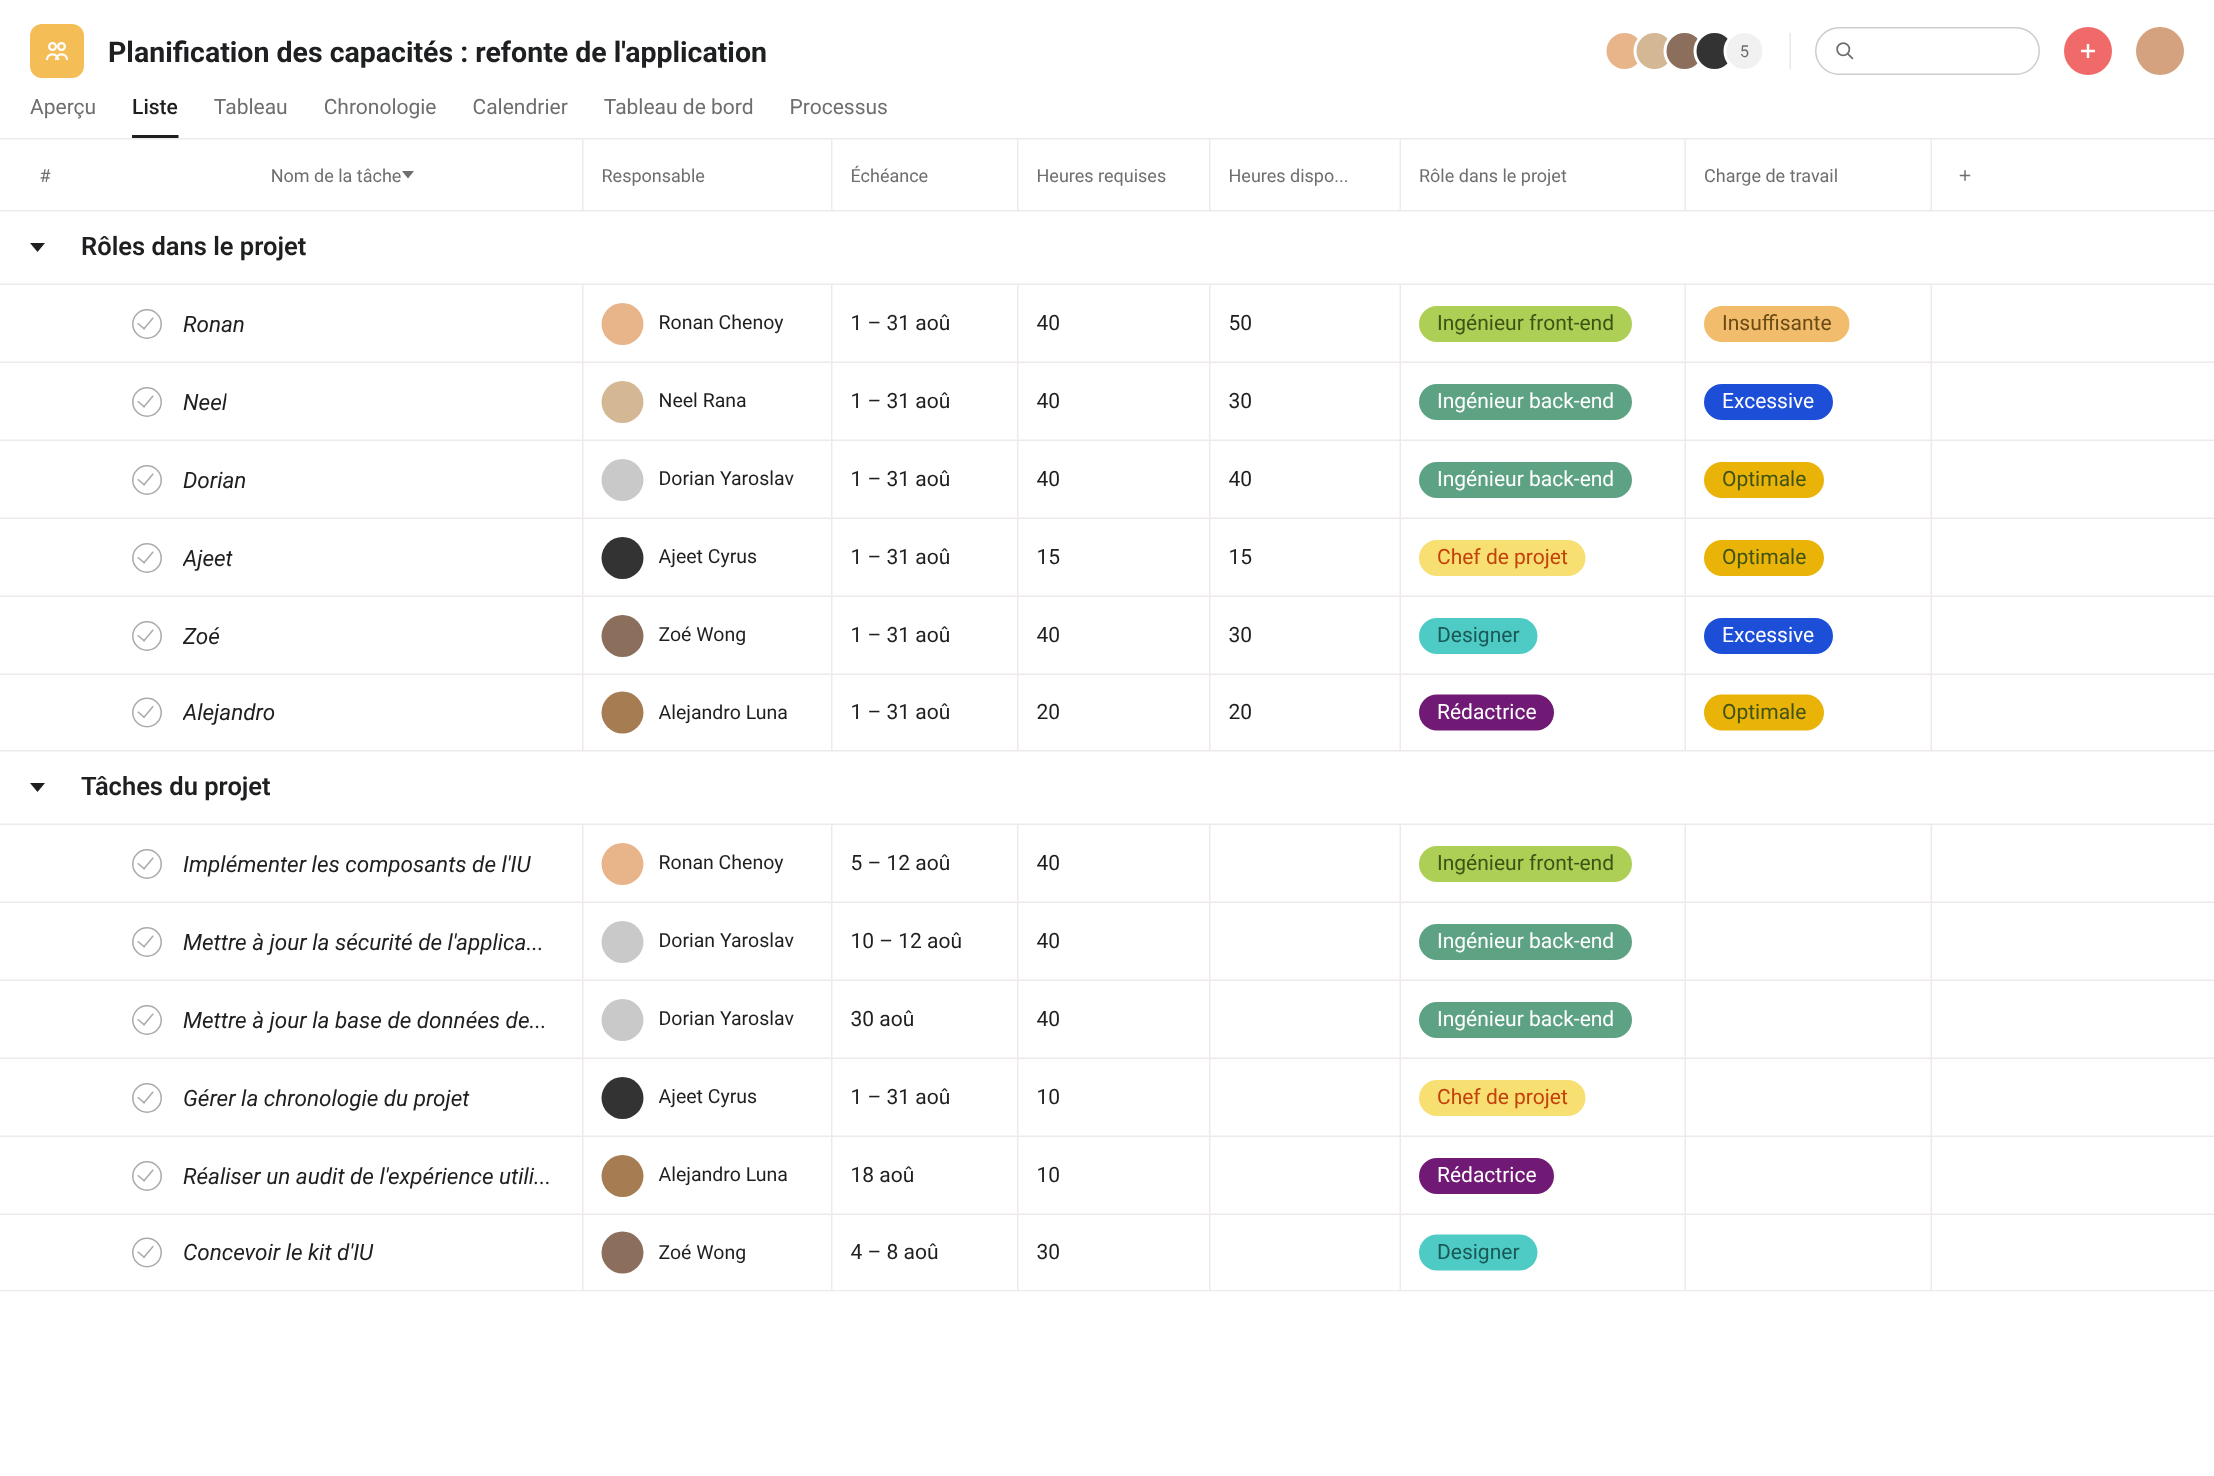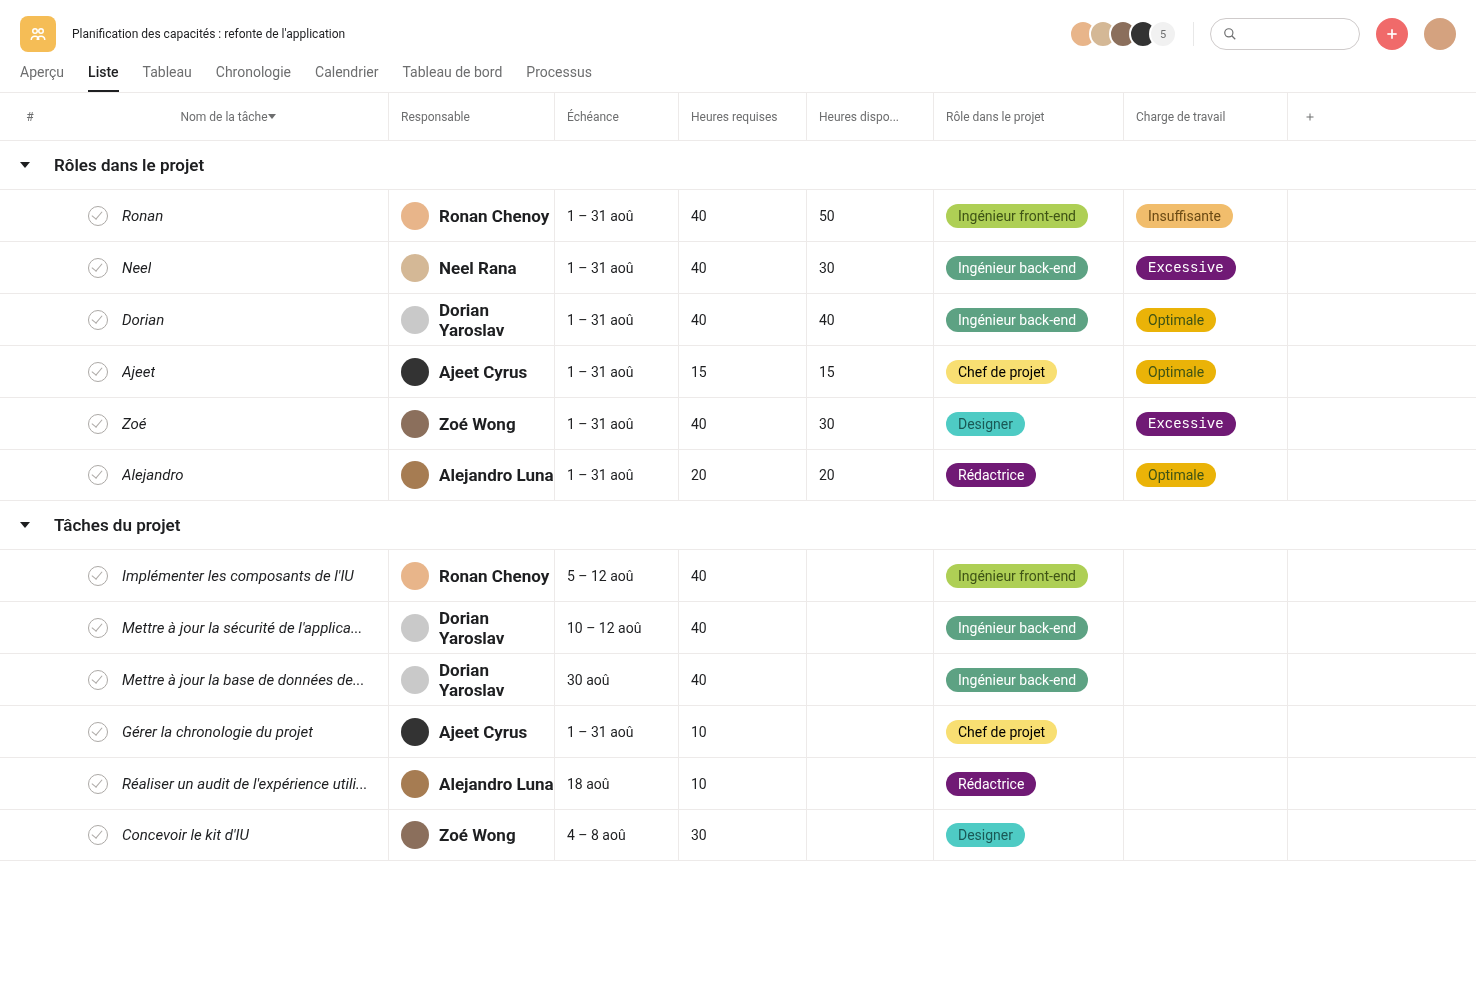--- a/index.html
+++ b/index.html
@@ -1,20 +1,20 @@
 <!DOCTYPE html>
 <html><head>
 <meta charset="utf-8">
 <style>
 * { box-sizing: border-box; margin: 0; padding: 0; }
 body { font-family: -apple-system, BlinkMacSystemFont, "Segoe UI", Roboto, sans-serif; background: #fff; color: #1e1f21; width: 1476px; }
 
 .header { display: flex; align-items: center; padding: 16px 20px 0 20px; }
 .project-icon { width: 36px; height: 36px; background: #f5bd56; border-radius: 8px; display: flex; align-items: center; justify-content: center; margin-right: 16px; }
-.project-title { font-size: 12px; font-weight: 400; flex: 1; }
+.project-title { font-size: 19px; font-weight: 700; flex: 1; }
 .header-right { display: flex; align-items: center; gap: 16px; }
 .avatars { display: flex; align-items: center; }
 .avatar-stack { display: flex; }
 .avatar-stack .avatar { margin-left: -8px; border: 2px solid #fff; }
 .avatar { width: 28px; height: 28px; border-radius: 50%; background: #ccc; display: flex; align-items: center; justify-content: center; font-size: 11px; color: #fff; overflow: hidden; }
 .avatar.count { background: #f1f1f1; color: #6d6e6f; border: 2px solid #fff; margin-left: -8px; }
 .divider-v { width: 1px; height: 24px; background: #e8e8e8; }
 .search-box { display: flex; align-items: center; border: 1px solid #cfcbcb; border-radius: 16px; padding: 4px 12px; width: 150px; height: 32px; }
 .search-box svg { flex-shrink: 0; }
 .search-input { border: none; outline: none; width: 100%; margin-left: 6px; font-size: 13px; }
@@ -41,31 +41,31 @@
 .section-head { display: flex; align-items: center; padding: 14px 20px; font-size: 17px; font-weight: 600; gap: 24px; }
 .section-toggle { cursor: pointer; }
 
 .row { display: flex; border-top: 1px solid #edeae9; height: 52px; align-items: stretch; font-size: 14px; }
 .row:last-child { border-bottom: 1px solid #edeae9; }
 .row .col-name { padding-left: 48px; gap: 14px; font-style: italic; }
 .check-circle { width: 20px; height: 20px; border: 1.5px solid #aca9a6; border-radius: 50%; flex-shrink: 0; position: relative; cursor:pointer;}
 .check-circle::after { content: ""; position: absolute; left: 5px; top: 2px; width: 5px; height: 9px; border: solid #aca9a6; border-width: 0 1.5px 1.5px 0; transform: rotate(40deg); }
 .task-name { font-size: 15px; white-space: nowrap; overflow: hidden; text-overflow: ellipsis; max-width: 270px; }
 
-.resp-cell { display: flex; align-items: center; gap: 10px; font-size: 17px; font-weight: bold; }
+.resp-cell { display: flex; align-items: center; gap: 10px; font-size: 13px; }
 .avatar-sm { width: 28px; height: 28px; border-radius: 50%; background: #ccc; flex-shrink:0; }
 
 .pill { display: inline-block; padding: 4px 12px; border-radius: 12px; font-size: 14px; white-space: nowrap; }
 .pill-frontend { background: #aecf55; color: #3e5315; }
 .pill-backend { background: #5da283; color: #fff; }
-.pill-chef { background: #f8df72; color: #000000; }
+.pill-chef { background: #f8df72; color: #c2410c; }
 .pill-designer { background: #4ecbc4; color: #1a5956; }
 .pill-redac { background: #701a75; color: #fff; }
 .pill-insuff { background: #f1bd6c; color: #6b4a14; }
-.pill-excess { background: #701a75; color: #fff; font-family: Liberation Mono, monospace; }
+.pill-excess { background: #1d4ed8; color: #fff; }
 .pill-opt { background: #eab308; color: #3e5315; }
 
 .chevron-down { width: 0; height: 0; border-left: 4px solid transparent; border-right: 4px solid transparent; border-top: 5px solid #6d6e6f; display:inline-block;}
 .caret-black { width: 0; height: 0; border-left: 5px solid transparent; border-right: 5px solid transparent; border-top: 6px solid #1e1f21; display:inline-block;}
 
 .av-c1{background:#e8b58a;} .av-c2{background:#d4b896;} .av-c3{background:#c9c9c9;} .av-c4{background:#333;} .av-c5{background:#8b6f5c;} .av-c6{background:#a67c52;}
 </style>
 </head>
 <body>
 

